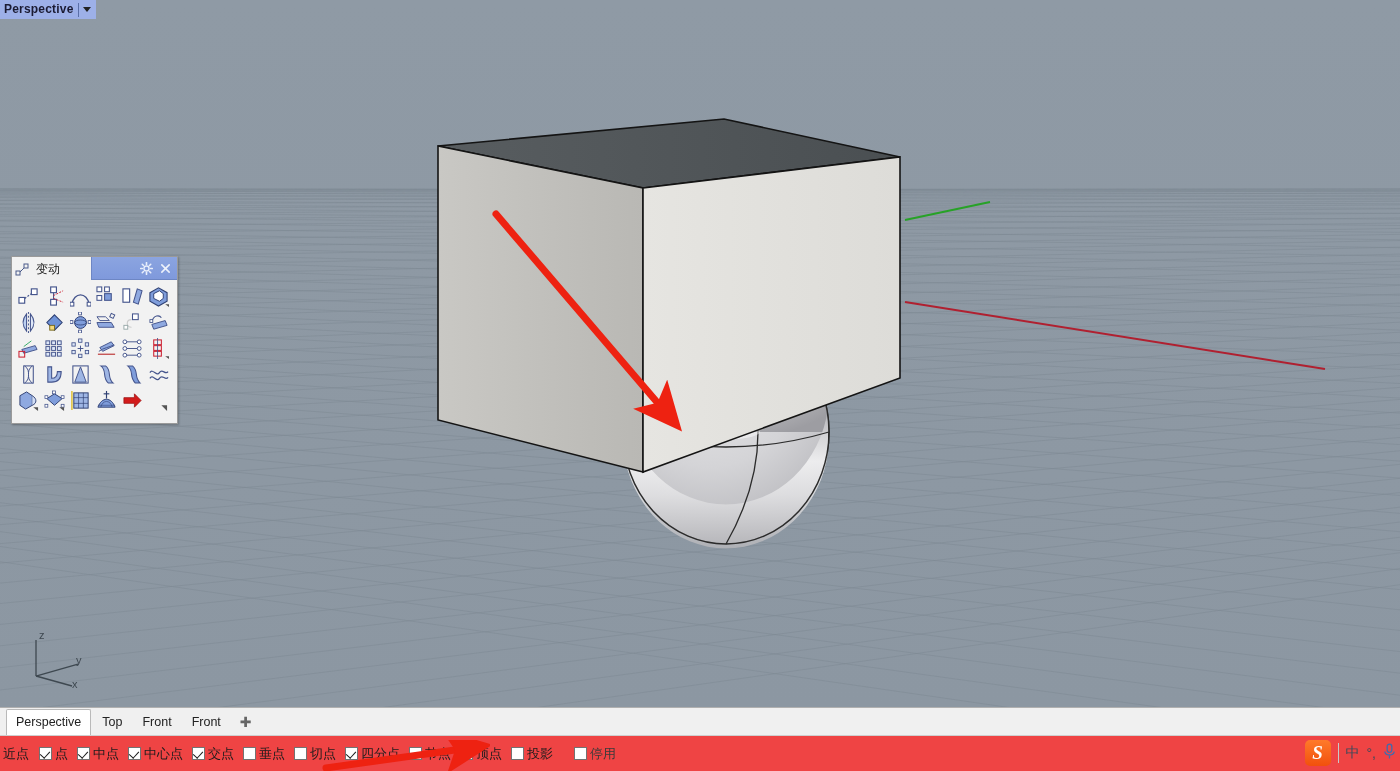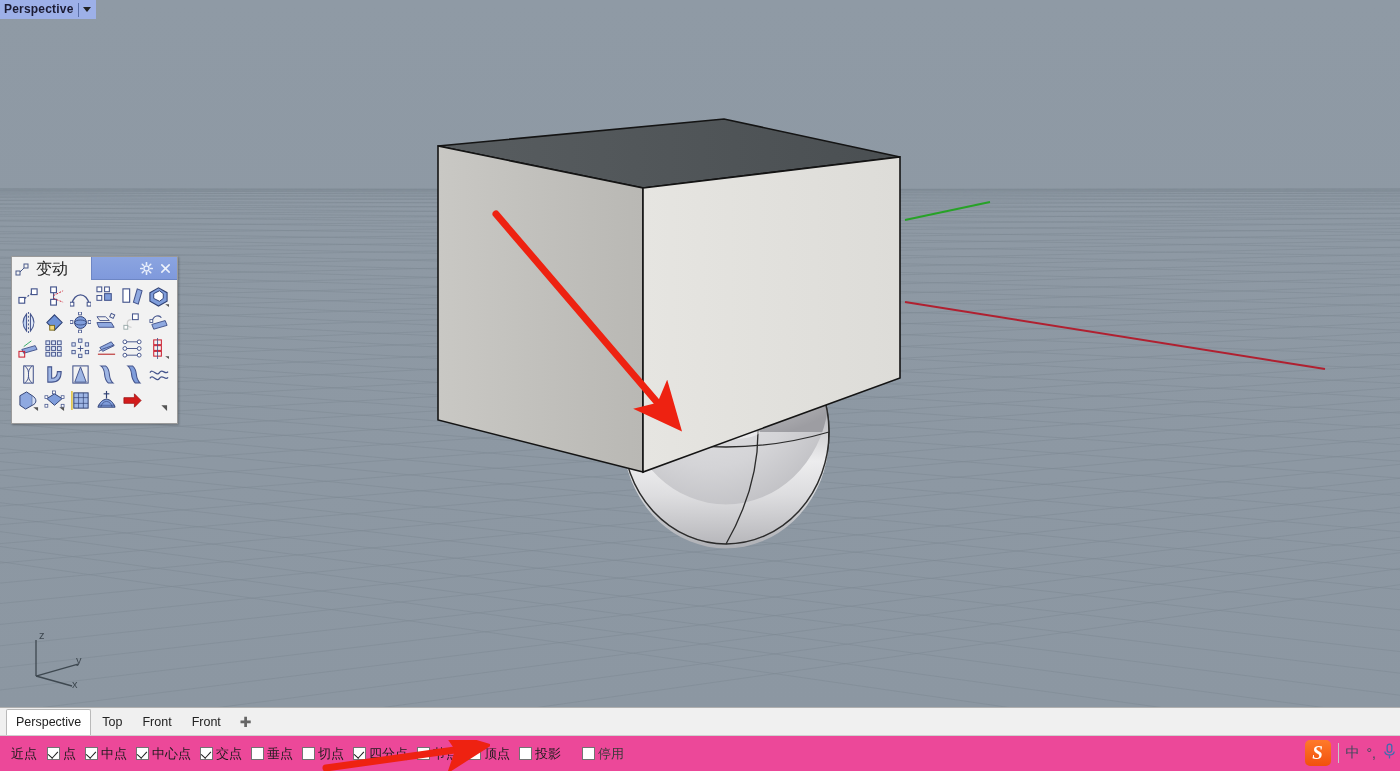--- a/index.html
+++ b/index.html
@@ -45,21 +45,21 @@
 
   
   #tool-panel {
     position:absolute; left:11px; top:256px; width:167px; height:168px;
     background:#f2f2f2; border:1px solid #9a9a9a; z-index:40;
     box-shadow:1px 1px 2px rgba(0,0,0,.25);
   }
   #tp-titlebar { position:relative; height:25px; display:flex; align-items:center; }
   #tp-grip { width:22px; height:25px; display:flex; align-items:center; justify-content:center; }
   #tp-title {
-    font-size:16px; color:#222; padding-left:2px; width:62px;
+    font-size:12px; color:#222; padding-left:2px; width:62px;
   }
   #tp-bluebar {
     position:absolute; right:0; top:0; width:86px; height:23px;
     background:linear-gradient(#8ba4e0,#7f99dc);
     border:1px solid #6d86c4; border-right:none; border-top:none;
     display:flex; align-items:center; justify-content:flex-end; gap:7px;
     padding-right:6px;
   }
   .tp-btn { cursor:default; line-height:0; }
   #tp-grid {
@@ -81,22 +81,22 @@
   }
   .vtab.active {
     background:#ffffff; border:1px solid #b9b9b9; border-bottom:1px solid #ffffff;
     border-radius:2px 2px 0 0; position:relative; top:1px;
   }
   #tab-add { font-size:14px; color:#666; padding:3px 8px 5px 8px; }
 
   
   #osnapbar {
     position:absolute; left:0; top:735px; width:1400px; height:36px;
-    background:#ec4899; border-top:1px solid #cfcfcf;
-    display:flex; align-items:center; padding-left:11px;
+    background:#ef4444; border-top:1px solid #cfcfcf;
+    display:flex; align-items:center; padding-left:3px;
   }
   .osnap {
     display:flex; align-items:center; gap:3px; margin-right:9px; font-size:13px; color:#1c1c1c;
     white-space:nowrap;
   }
   .osnap.nobox { margin-right:10px; }
   .cbox {
     width:13px; height:13px; border:1px solid #737373; background:#fff;
     display:inline-block; position:relative; flex:0 0 13px;
   }

